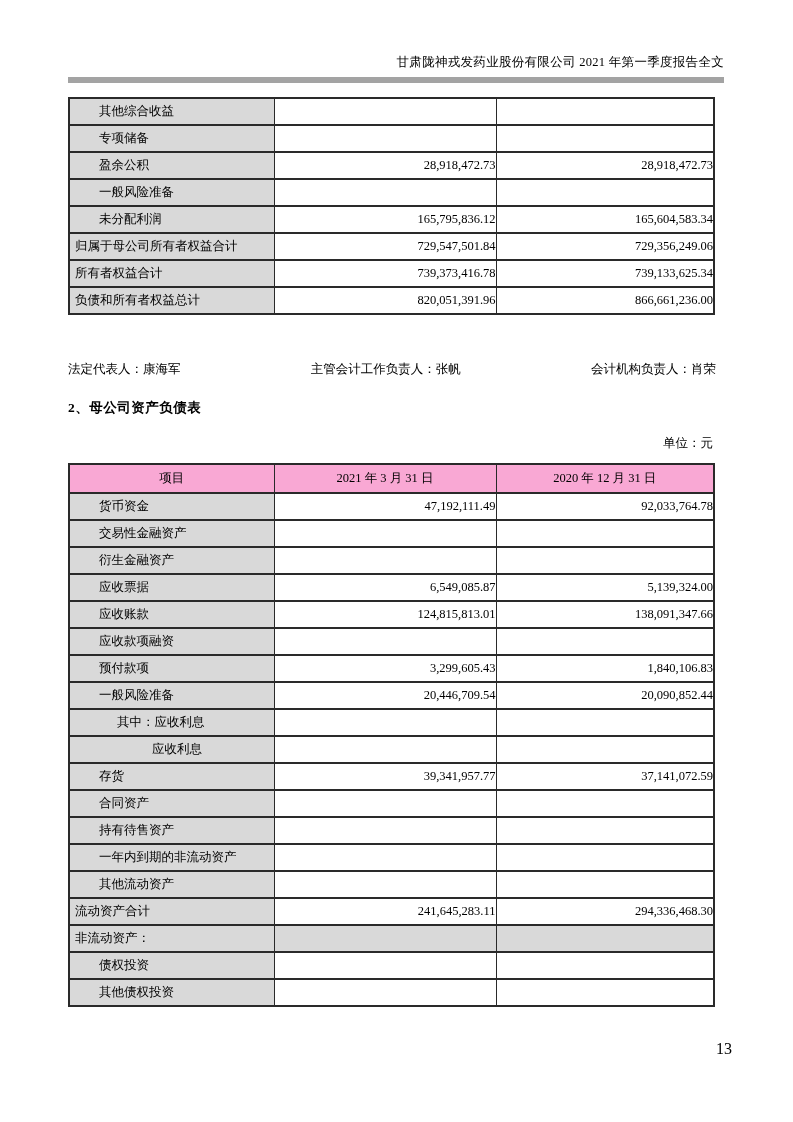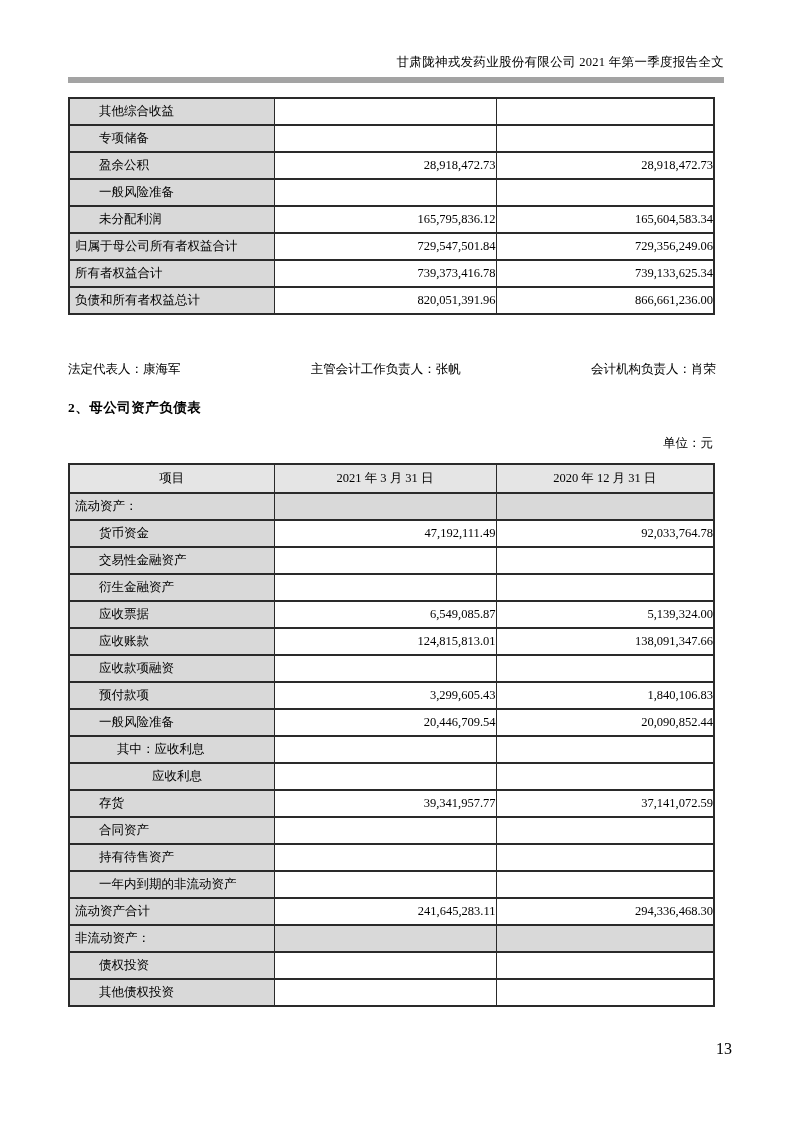--- a/index.html
+++ b/index.html
@@ -43,21 +43,21 @@
     border-bottom-width: 2px;
     height: 25px;
     font-size: 12.5px;
     font-weight: normal;
     padding: 0;
     white-space: nowrap;
     overflow: hidden;
     vertical-align: middle;
   }
   table.tbl thead th {
-    background: #e5e5e5;
+    background: #f9a8d4;
     text-align: center;
     height: 27px;
   }
   td.label-cell { background: #d9d9d9; text-align: left; }
   td.value-cell { background: #ffffff; text-align: right; padding-right: 8px; font-size: 12px; }
   tr.section-row td { background: #d9d9d9; }
   .indent-0 { padding-left: 5px !important; }
   .indent-1 { padding-left: 29px !important; }
   .indent-2 { padding-left: 47px !important; }
   .indent-3 { padding-left: 82px !important; }
@@ -176,25 +176,20 @@
           <col style="width:218px">
       </colgroup>
       <thead>
         <tr>
           <th>项目</th>
           <th>2021 年 3 月 31 日</th>
           <th>2020 年 12 月 31 日</th>
         </tr>
       </thead>
       <tbody>
-          <tr class="section-row">
-            <td class="label-cell indent-0">流动资产：</td>
-            <td class="value-cell"></td>
-            <td class="value-cell"></td>
-          </tr>
           <tr>
             <td class="label-cell indent-1">货币资金</td>
             <td class="value-cell">47,192,111.49</td>
             <td class="value-cell">92,033,764.78</td>
           </tr>
           <tr>
             <td class="label-cell indent-1">交易性金融资产</td>
             <td class="value-cell"></td>
             <td class="value-cell"></td>
           </tr>
@@ -252,20 +247,25 @@
             <td class="label-cell indent-1">持有待售资产</td>
             <td class="value-cell"></td>
             <td class="value-cell"></td>
           </tr>
           <tr>
             <td class="label-cell indent-1">一年内到期的非流动资产</td>
             <td class="value-cell"></td>
             <td class="value-cell"></td>
           </tr>
           <tr>
+            <td class="label-cell indent-1">其他流动资产</td>
+            <td class="value-cell"></td>
+            <td class="value-cell"></td>
+          </tr>
+          <tr>
             <td class="label-cell indent-0">流动资产合计</td>
             <td class="value-cell">241,645,283.11</td>
             <td class="value-cell">294,336,468.30</td>
           </tr>
           <tr class="section-row">
             <td class="label-cell indent-0">非流动资产：</td>
             <td class="value-cell"></td>
             <td class="value-cell"></td>
           </tr>
           <tr>

